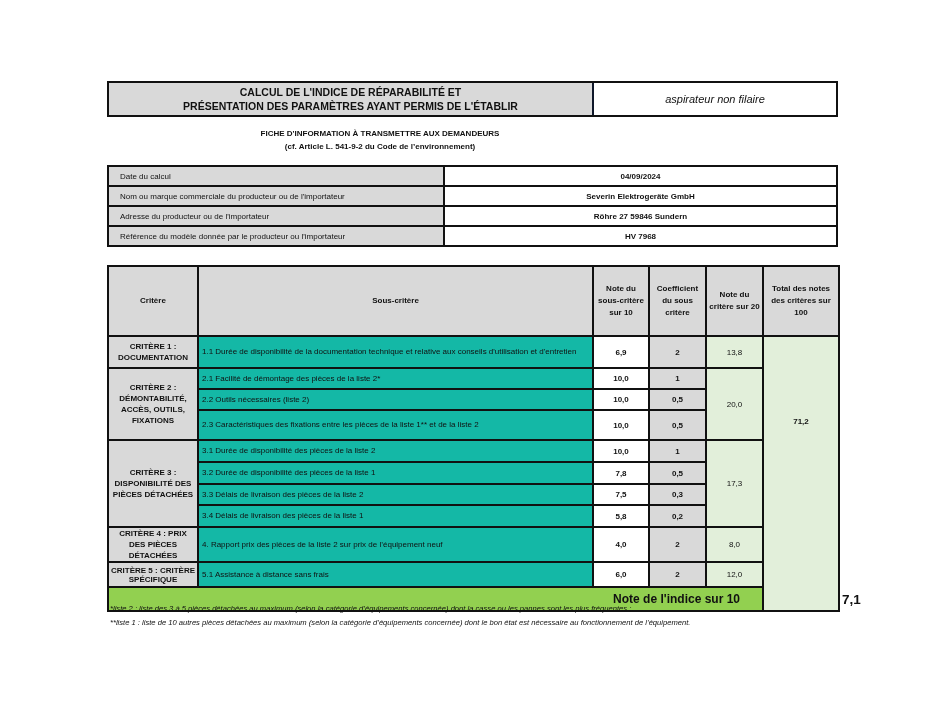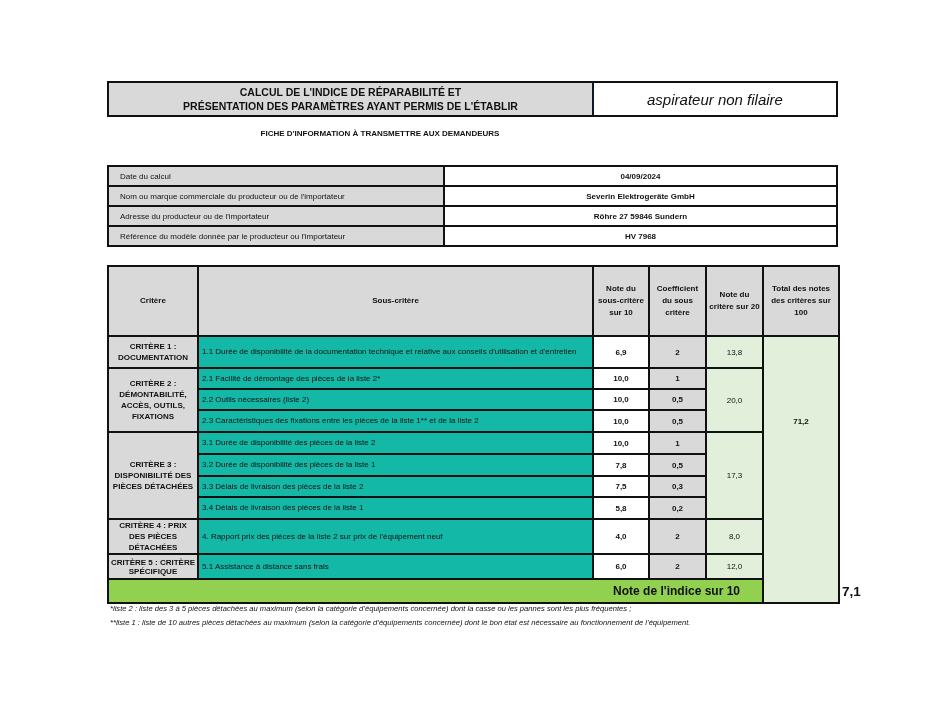--- a/index.html
+++ b/index.html
@@ -1,20 +1,20 @@
 <!DOCTYPE html>
 <html><head>
 <meta charset="utf-8">
 <style>
   html, body { margin:0; padding:0; background:#ffffff; }
   body { width:946px; height:709px; position:relative; overflow:hidden; font-family:"Liberation Sans", sans-serif; color:#111; }
   .abs { position:absolute; box-sizing:border-box; }
   .title-box { left:107px; top:81px; width:731px; height:36px; border:2px solid #111; display:flex; }
   .title-left { width:483px; background:#d9d9d9; border-right:2px solid #0f172a; display:flex; flex-direction:column; justify-content:center; align-items:center; font-weight:bold; font-size:10.5px; line-height:14px; text-align:center; }
-  .title-right { flex:1; display:flex; align-items:center; justify-content:center; font-style:italic; font-size:15px; }
+  .title-right { flex:1; display:flex; align-items:center; justify-content:center; font-style:italic; font-size:11px; }
   .subtitle { left:200px; top:127px; width:360px; text-align:center; font-weight:bold; font-size:8px; line-height:13px; }
   table { border-collapse:collapse; }
   .info { position:absolute; left:107px; top:165px; width:731px; }
   .info td { border:2px solid #111; height:18px; font-size:8px; padding:0 11px; }
   .info td.lbl { background:#d9d9d9; width:312px; }
   .info td.val { text-align:center; font-weight:bold; background:#fff; }
   .crit { position:absolute; left:107px; top:265px; width:731px; table-layout:fixed; }
   .crit td, .crit th { border:2px solid #111; font-size:8px; padding:0 2px; }
   .crit th { background:#d9d9d9; font-weight:bold; height:68px; line-height:12px; }
   .crit td.c-name { background:#d9d9d9; font-weight:bold; text-align:center; line-height:11px; }
@@ -33,20 +33,21 @@
 <div class="abs title-box">
   <div class="title-left">
     <div>CALCUL DE L'INDICE DE RÉPARABILITÉ ET</div>
     <div>PRÉSENTATION DES PARAMÈTRES AYANT PERMIS DE L'ÉTABLIR</div>
   </div>
   <div class="title-right">aspirateur non filaire</div>
 </div>
 
 <div class="abs subtitle">
   <div>FICHE D'INFORMATION À TRANSMETTRE AUX DEMANDEURS</div>
+  <div>(cf. Article L. 541-9-2 du Code de l’environnement)</div>
 </div>
 
 <table class="info">
   <tbody>
       <tr>
     <td class="lbl">Date du calcul</td>
     <td class="val">04/09/2024</td>
   </tr>
   <tr>
     <td class="lbl">Nom ou marque commerciale du producteur ou de l'importateur</td>
@@ -96,21 +97,21 @@
     <td class="sub">2.1 Facilité de démontage des pièces de la liste 2*</td>
     <td class="note">10,0</td>
     <td class="coef">1</td>
     <td class="n20" rowspan="3">20,0</td>
   </tr>
   <tr style="height:21px">
     <td class="sub">2.2 Outils nécessaires (liste 2)</td>
     <td class="note">10,0</td>
     <td class="coef">0,5</td>
   </tr>
-  <tr style="height:22px">
+  <tr style="height:30px">
     <td class="sub">2.3 Caractéristiques des fixations entre les pièces de la liste 1** et de la liste 2</td>
     <td class="note">10,0</td>
     <td class="coef">0,5</td>
   </tr>
 
   <tr style="height:22px">
     <td class="c-name" rowspan="4">CRITÈRE 3 : DISPONIBILITÉ DES PIÈCES DÉTACHÉES</td>
     <td class="sub">3.1 Durée de disponibilité des pièces de la liste 2</td>
     <td class="note">10,0</td>
     <td class="coef">1</td>

